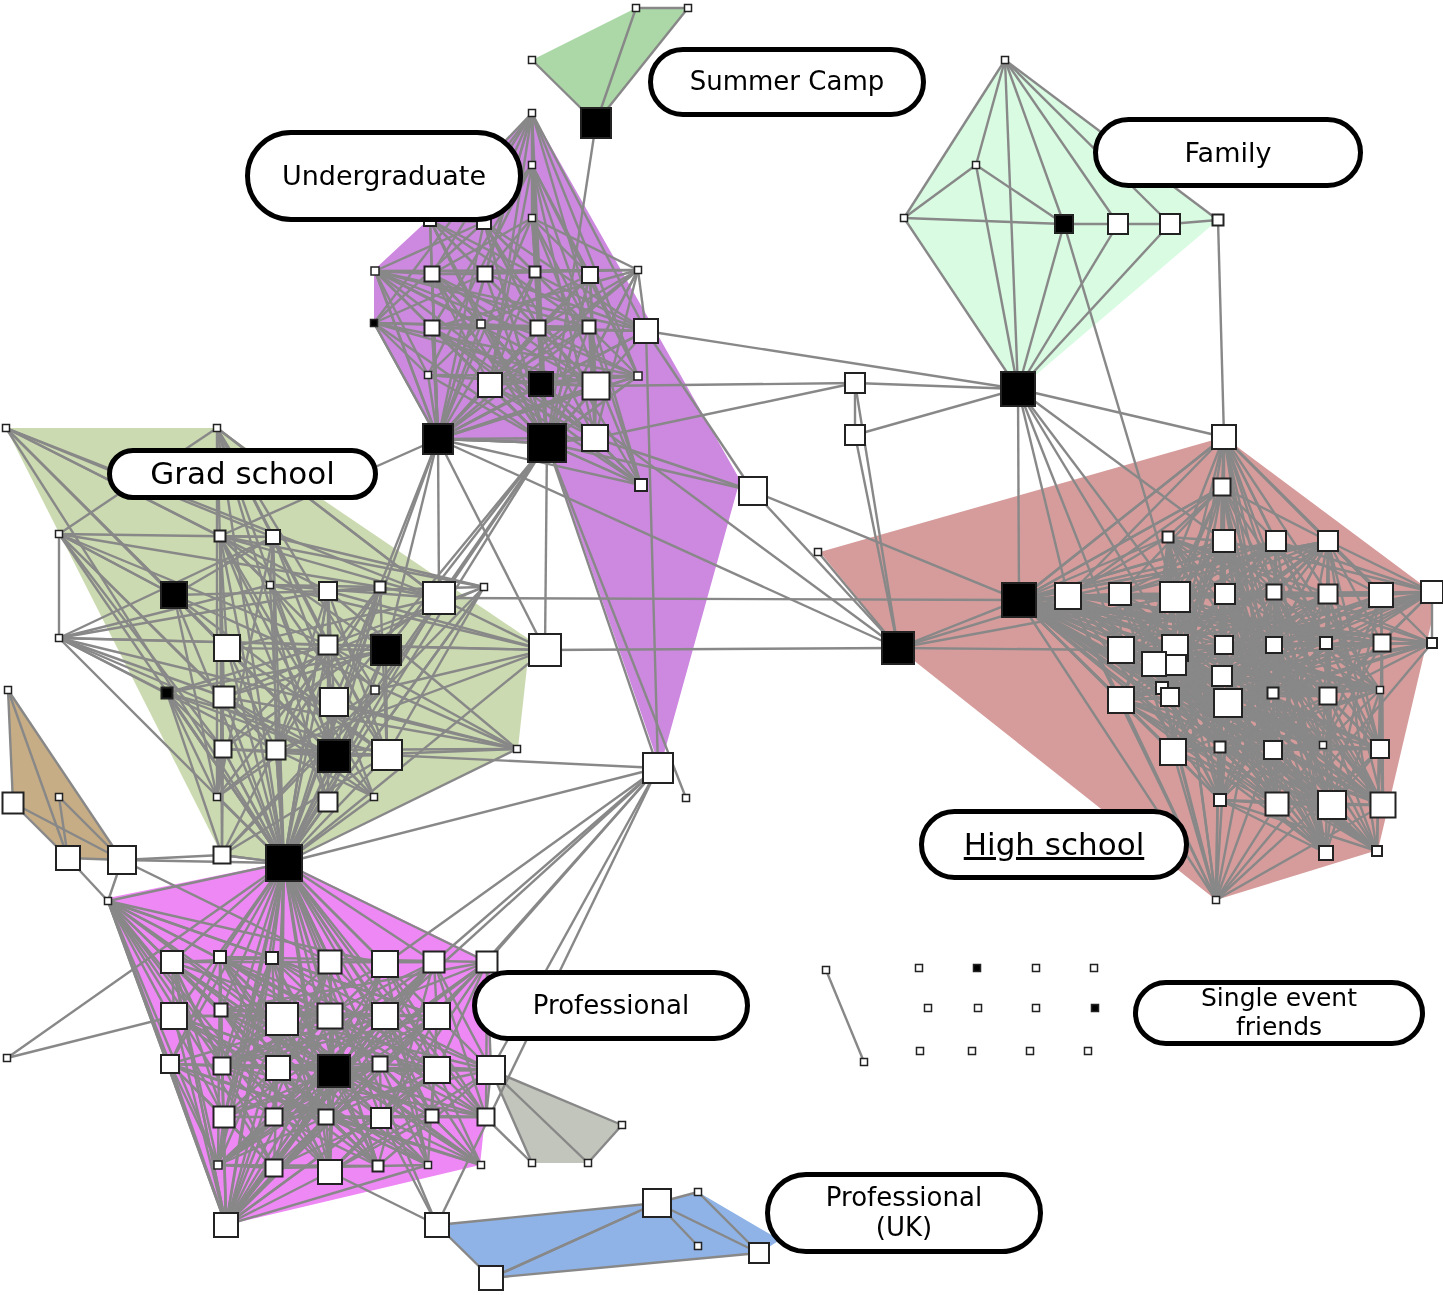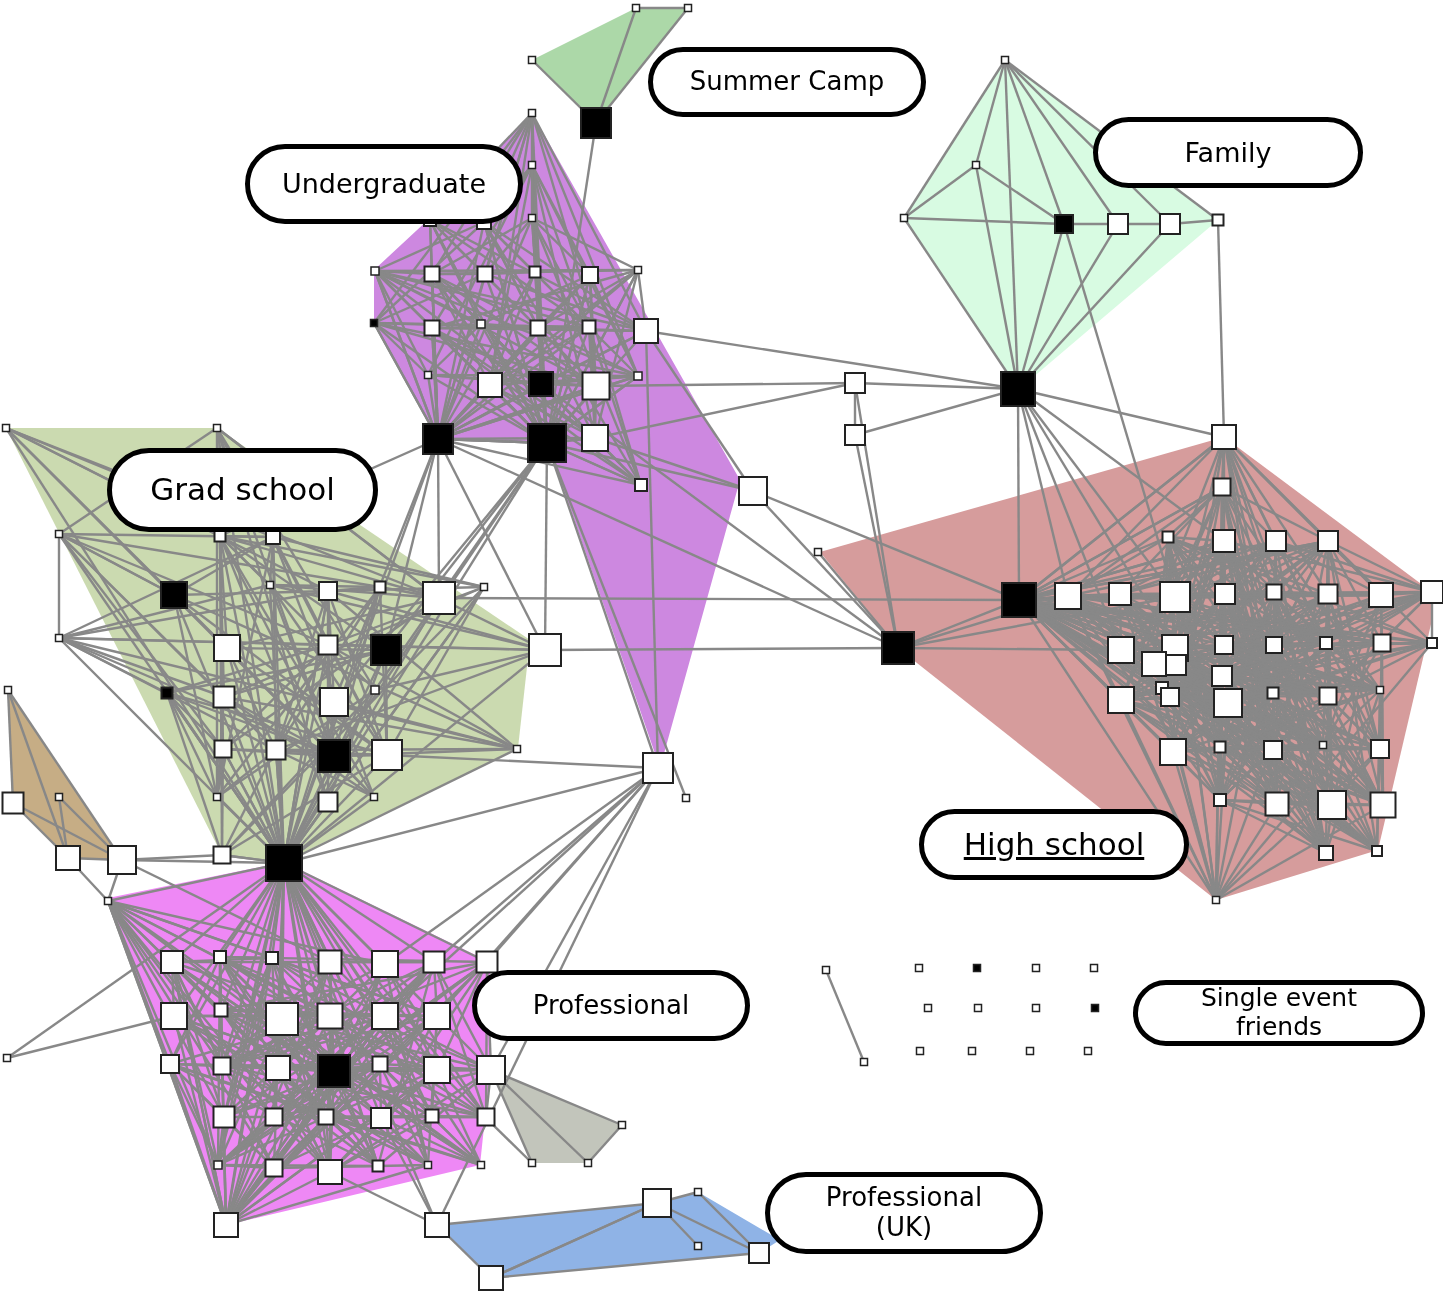--- a/index.html
+++ b/index.html
@@ -1411,27 +1411,27 @@
       <rect x="916.5" y="1047.5" width="7" height="7" fill="#ffffff" stroke="#222222" stroke-width="1.5"></rect>
       <rect x="968.5" y="1047.5" width="7" height="7" fill="#ffffff" stroke="#222222" stroke-width="1.5"></rect>
       <rect x="1026.5" y="1047.5" width="7" height="7" fill="#ffffff" stroke="#222222" stroke-width="1.5"></rect>
       <rect x="1084.5" y="1047.5" width="7" height="7" fill="#ffffff" stroke="#222222" stroke-width="1.5"></rect>
     </g>
 </svg>
 
 <div class="label" style="left:648px;top:47px;width:278px;height:70px;font-size:26px;">
   <span>Summer Camp</span>
 </div>
-<div class="label" style="left:245px;top:144px;width:278px;height:80px;font-size:27px;">
+<div class="label" style="left:245px;top:130px;width:278px;height:92px;font-size:27px;">
   <span>Undergraduate</span>
 </div>
 <div class="label" style="left:1093px;top:117px;width:270px;height:71px;font-size:27px;">
   <span>Family</span>
 </div>
-<div class="label" style="left:107px;top:448px;width:271px;height:84px;font-size:31px;">
+<div class="label" style="left:107px;top:448px;width:271px;height:52px;font-size:31px;">
   <span>Grad school</span>
 </div>
 <div class="label" style="left:919px;top:809px;width:270px;height:71px;font-size:31px;text-decoration:underline;">
   <span>High school</span>
 </div>
 <div class="label" style="left:472px;top:970px;width:278px;height:71px;font-size:26px;">
   <span>Professional</span>
 </div>
 <div class="label" style="left:1133px;top:980px;width:292px;height:66px;font-size:25px;flex-direction:column;">
   <span>Single event</span>

